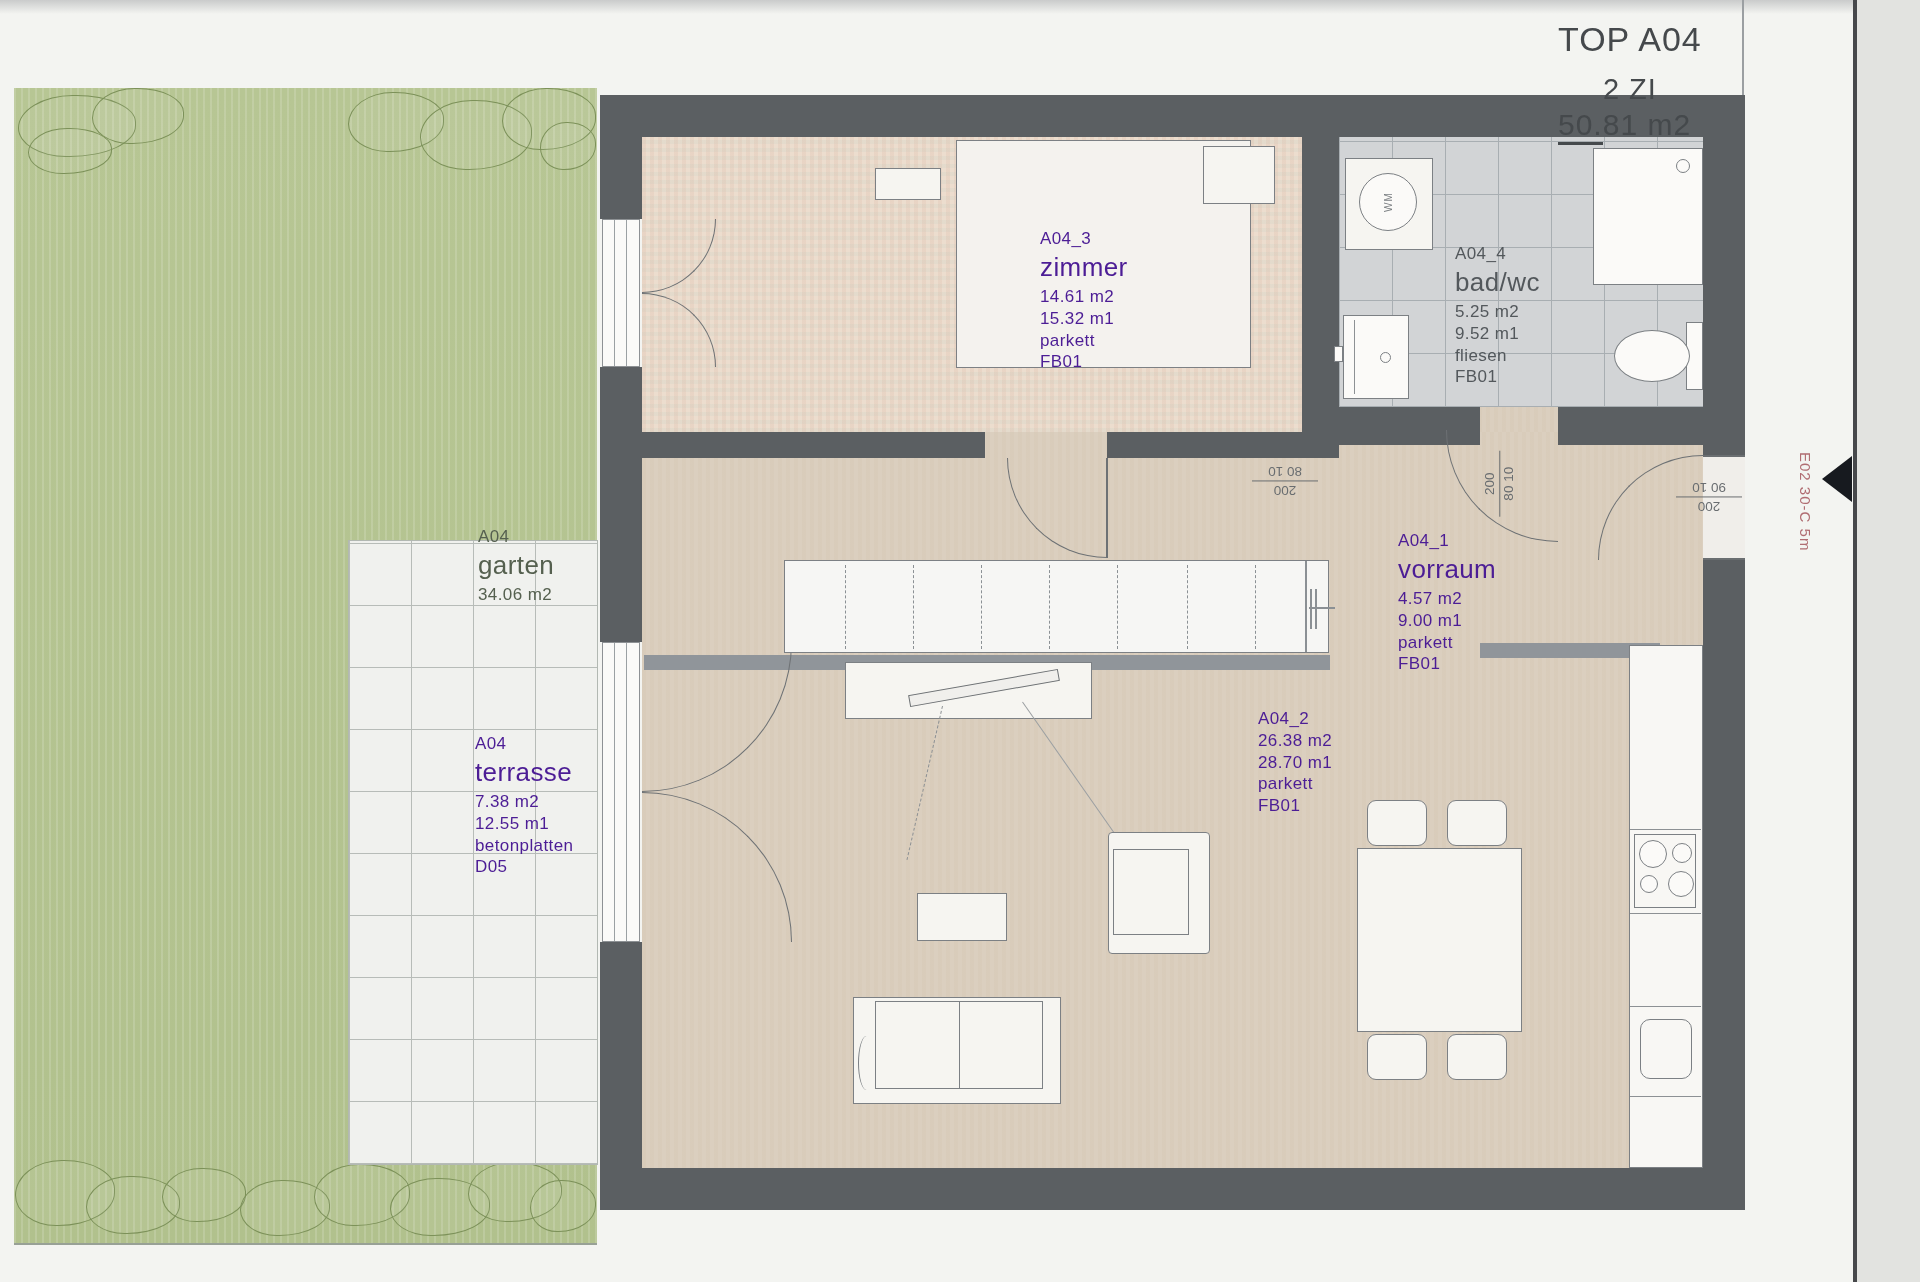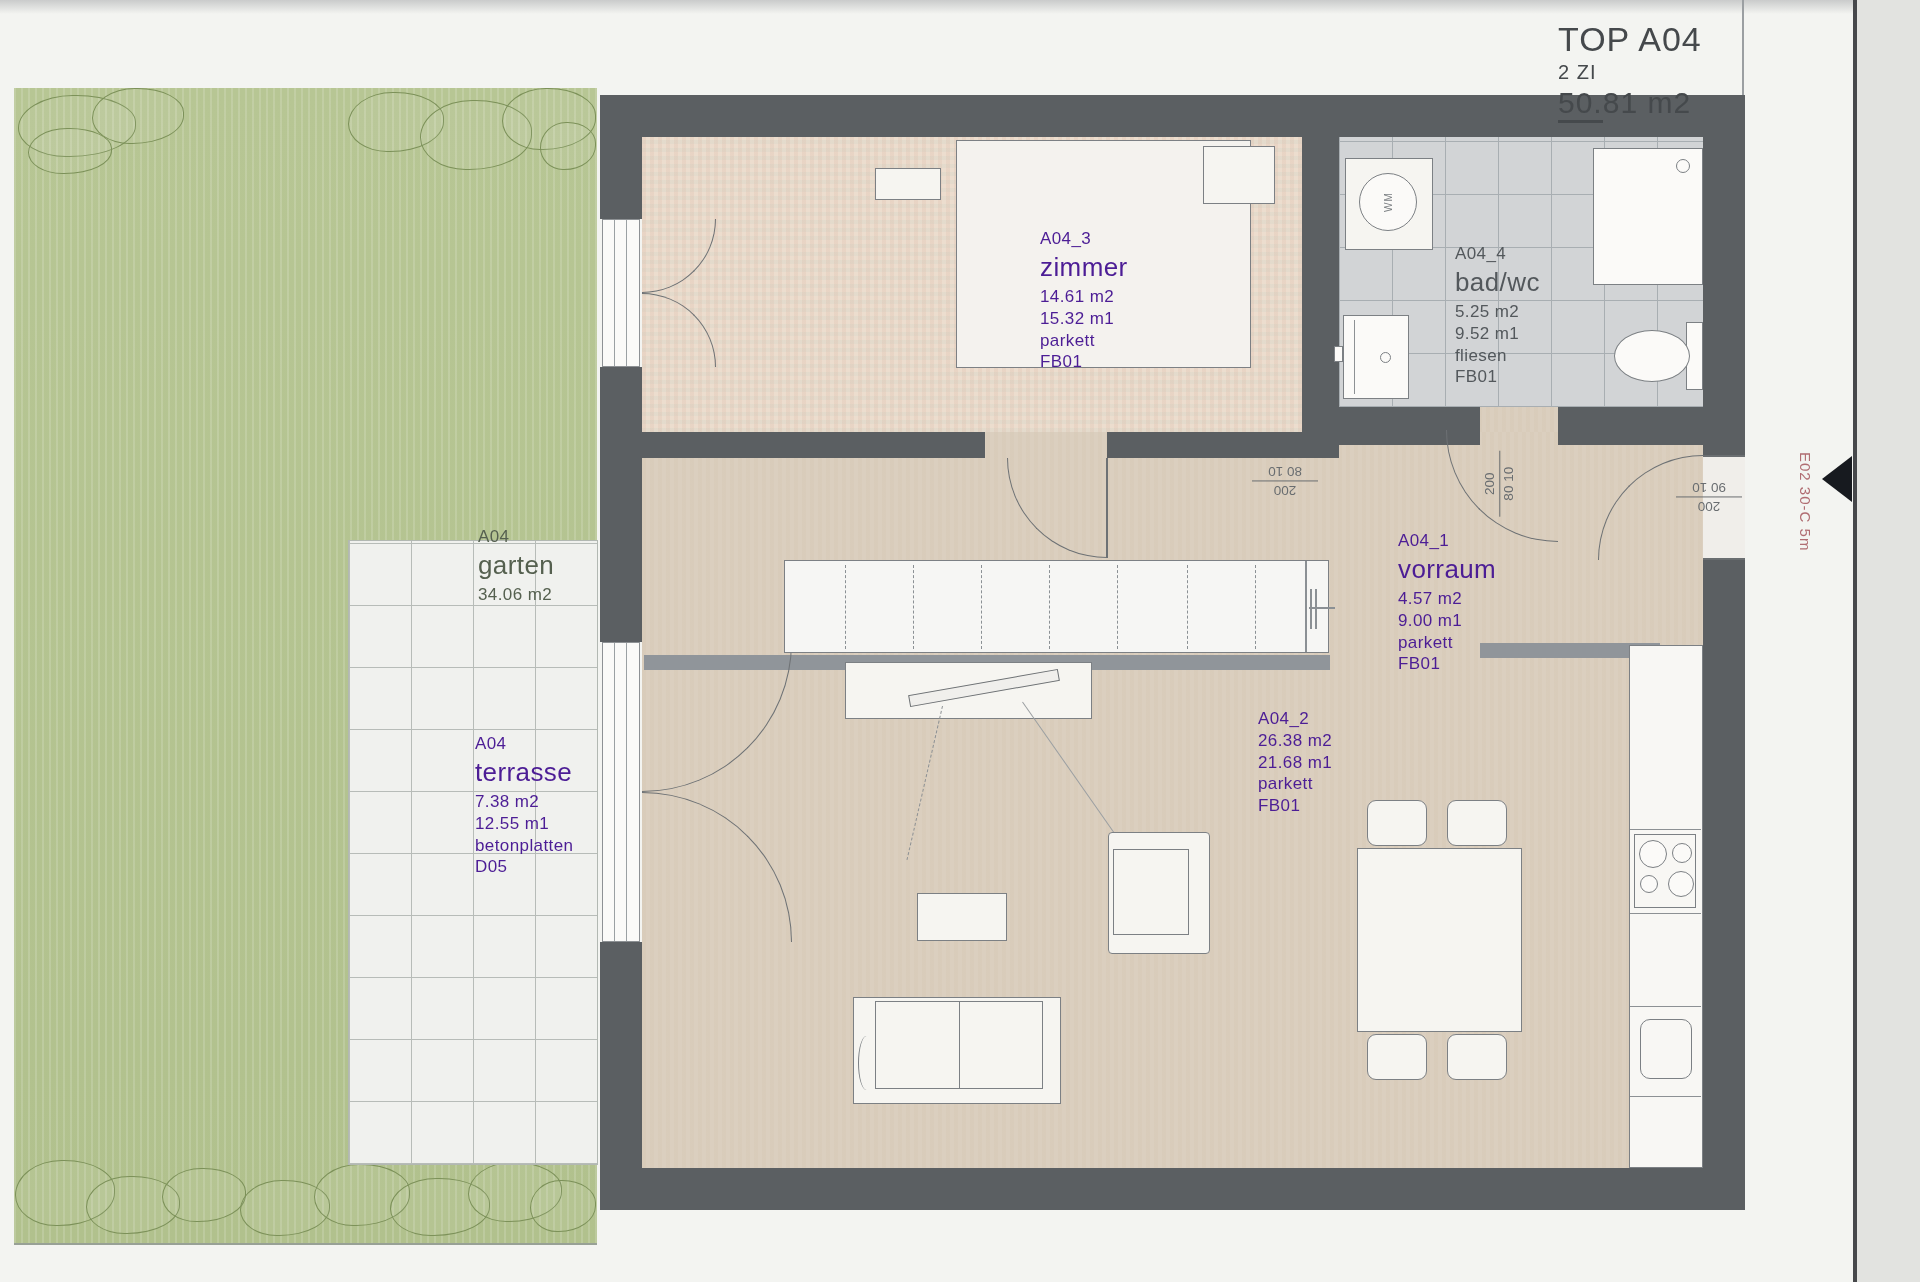--- a/index.html
+++ b/index.html
@@ -33,21 +33,21 @@
      #d2d4d6;}
   .terrace{background:
      repeating-linear-gradient(90deg,#b7bcb8 0 1px,rgba(0,0,0,0) 1px 62px),
      repeating-linear-gradient(0deg,#b7bcb8 0 1px,rgba(0,0,0,0) 1px 62px),
      #f0f1ee;border:1px solid #b2b8b2;box-sizing:border-box;}
   .garden{background:
      repeating-linear-gradient(90deg,rgba(255,255,255,.15) 0 2px,rgba(0,0,0,0) 2px 7px),
      linear-gradient(#b7c694,#b1c18d);}
   .title{position:absolute;left:1558px;top:20px;color:#45494c;letter-spacing:1px;}
   .title .t1{font-size:34px;}
-  .title .t2{font-size:20px;margin-top:2px;}
+  .title .t2{font-size:29px;margin-top:14px;text-align:center;}
   .title .t3{font-size:30px;margin-top:2px;}
   .u{border-bottom:3.5px solid #45494c;padding-bottom:1px;}
   .sidenote{position:absolute;left:1814px;top:452px;transform:rotate(90deg);transform-origin:0 0;
      color:#b06d72;font-size:15px;letter-spacing:1px;white-space:nowrap;}
   .tri{position:absolute;left:1822px;top:456px;width:0;height:0;
      border-right:30px solid #171a1f;border-top:23px solid transparent;border-bottom:23px solid transparent;}
   .thinline{position:absolute;background:#9b9fa2;}
   .circ{position:absolute;border:1.5px solid #7c8084;border-radius:50%;box-sizing:border-box;background:#fbfaf8;}
   .tvline{position:absolute;width:0;}
 </style>
@@ -224,21 +224,21 @@
     <div class="l-name">vorraum</div>
     <div class="l-sub">4.57 m2</div>
     <div class="l-sub">9.00 m1</div>
     <div class="l-sub">parkett</div>
     <div class="l-sub">FB01</div>
   </div>
 
   <div class="rlabel" style="left:1258px;top:708px;">
     <div class="l-id">A04_2</div>
     <div class="l-sub">26.38 m2</div>
-    <div class="l-sub">21.68 m1</div>
+    <div class="l-sub">28.70 m1</div>
     <div class="l-sub">parkett</div>
     <div class="l-sub">FB01</div>
   </div>
 
   <div class="rlabel" style="left:478px;top:526px;color:#55604f;">
     <div class="l-id">A04</div>
     <div class="l-name">garten</div>
     <div class="l-sub">34.06 m2</div>
   </div>
 

